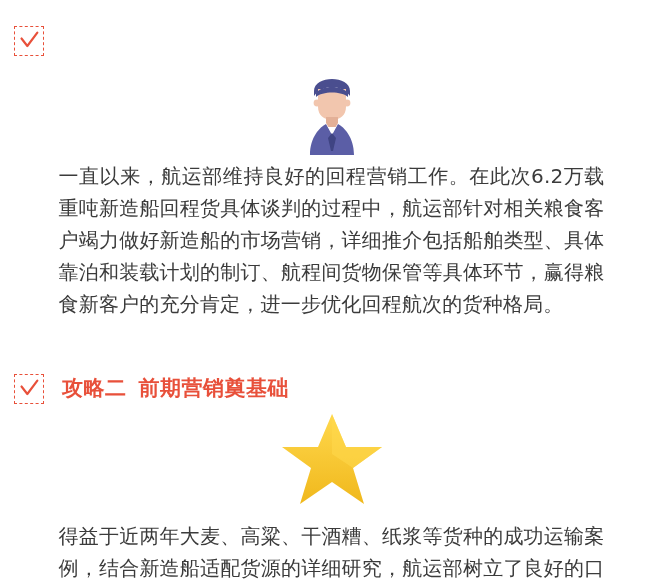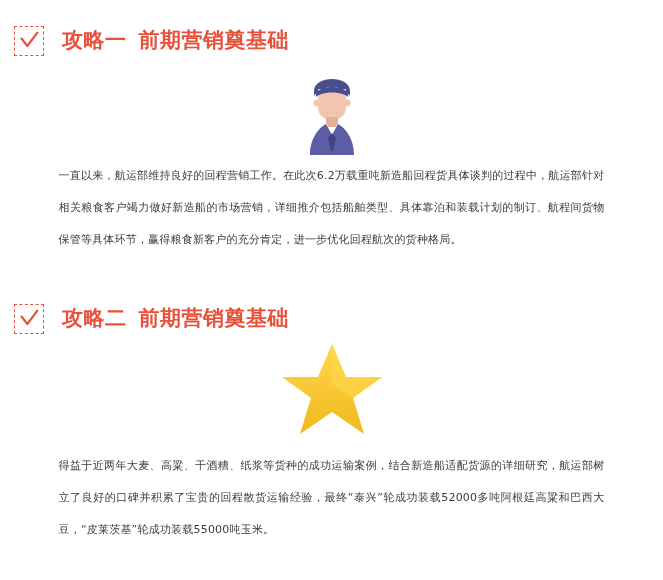--- a/index.html
+++ b/index.html
@@ -54,24 +54,24 @@
   }
   .heading-text .num {
     margin-right: 12px;
   }
   .art {
     display: flex;
     justify-content: center;
     align-items: center;
   }
   .body-text {
-    margin: 12px auto;
+    margin: 18px auto;
     width: 546px;
     font-family: "DejaVu Sans", "Liberation Sans", sans-serif;
-    font-size: 11px;
+    font-size: 20px;
     color: #3b3b3b;
     line-height: 32px;
     text-align: justify;
     text-justify: inter-ideograph;
     letter-spacing: 0.2px;
   }
   
   #section-one .heading-row { padding-top: 26px; }
   #section-one .art { height: 90px; margin-top: 8px; }
   #section-one .body-text { margin-top: 6px; }
@@ -88,23 +88,20 @@
 <body>
 
 <div class="page">
 
   <div class="section" id="section-one">
     <div class="heading-row">
       <div class="check-box">
         <svg class="chk" viewBox="0 0 24 24" width="20" height="20" aria-hidden="true">
           <path d="M3 9 L10 18 L22 2" fill="none" stroke="#e8503a" stroke-width="2.6" stroke-linecap="round" stroke-linejoin="round"></path>
         </svg>
-      </div>
-      <div class="heading-text">
-        <span class="num">攻略一</span><span class="ttl">前期营销奠基础</span>
       </div>
     </div>
 
     <div class="art">
       <svg class="person-svg" viewBox="0 0 96 92" aria-hidden="true">
 
         <path d="M30 28 C30 12, 66 12, 66 28 L66 33 C62 27, 54 24, 48 24 C42 24, 34 27, 30 33 Z" fill="#4a4e8f"></path>
 
         <path d="M34 26 L62 26 L62 44 C62 52, 56 57, 48 57 C40 57, 34 52, 34 44 Z" fill="#f2c6ae"></path>
 

